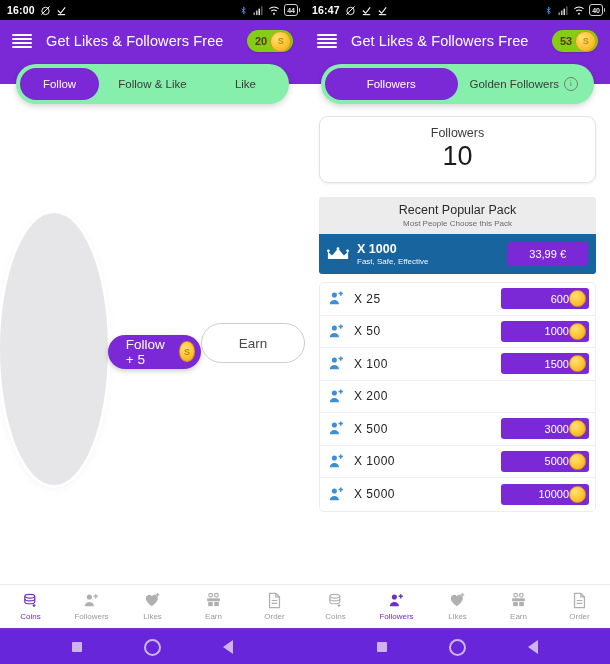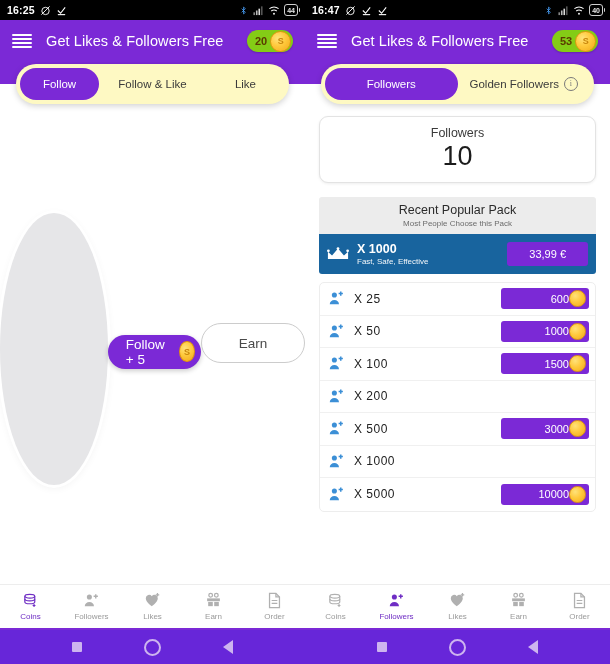--- a/index.html
+++ b/index.html
@@ -57,21 +57,21 @@
     font-size:9px;color:#c8860c;font-weight:bold;
   }
 
   
   .purple-band{background:#7B29D6;height:22px;flex:0 0 22px;}
 
   
   .tabs-wrap{position:relative;height:0;}
   .tabs{
     position:absolute;left:16px;right:16px;top:-20px;
-    height:40px;background:#fef9c3;border-radius:22px;
+    height:40px;background:#86efac;border-radius:22px;
     display:flex;align-items:center;padding:4px;box-sizing:border-box;
     box-shadow:0 2px 6px rgba(0,0,0,.18);
   }
   .tab{
     flex:1;height:32px;border-radius:18px;
     display:flex;align-items:center;justify-content:center;gap:5px;
     font-size:11.5px;color:#3b3b3b;cursor:pointer;white-space:nowrap;
   }
   .tab.active{background:#7B29D6;color:#ffffff;}
   .tab.flex2{flex:1.35;}
@@ -169,21 +169,21 @@
 </style>
 </head>
 <body>
 
 <div class="screens">
 
   <div class="phone left">
 
     <div class="statusbar">
       <div class="sb-left">
-        <span class="sb-time">16:25</span>
+        <span class="sb-time">16:00</span>
         <svg class="sb-ico" width="11" height="11" viewBox="0 0 24 24">
             <circle cx="12" cy="13" r="8" fill="none" stroke="#fff" stroke-width="2"></circle>
             <line x1="3" y1="21" x2="21" y2="3" stroke="#fff" stroke-width="2"></line>
           </svg>
         <svg class="sb-ico" width="11" height="11" viewBox="0 0 24 24">
             <polyline points="4,12 10,18 20,5" fill="none" stroke="#fff" stroke-width="2.4"></polyline>
             <line x1="4" y1="21" x2="20" y2="21" stroke="#fff" stroke-width="2.4"></line>
           </svg>
       </div>
       <div class="sb-right">
@@ -449,20 +449,24 @@
 
         <div class="pkg-row">
           <span class="pkg-ico">
               <svg width="17" height="17" viewBox="0 0 24 24">
                 <circle cx="9" cy="7" r="3.6" fill="#3C8FD6"></circle>
                 <path d="M2.5 20c0-3.6 2.9-6 6.5-6s6.5 2.4 6.5 6z" fill="#3C8FD6"></path>
                 <path d="M18 2v6M15 5h6" stroke="#3C8FD6" stroke-width="2.2"></path>
               </svg>
             </span>
           <span class="pkg-qty">X  1000</span>
+          <span class="pkg-btn">
+            <span class="pkg-cost">5000</span>
+            <span class="coin-sm"></span>
+          </span>
         </div>
 
         <div class="pkg-row">
           <span class="pkg-ico">
               <svg width="17" height="17" viewBox="0 0 24 24">
                 <circle cx="9" cy="7" r="3.6" fill="#3C8FD6"></circle>
                 <path d="M2.5 20c0-3.6 2.9-6 6.5-6s6.5 2.4 6.5 6z" fill="#3C8FD6"></path>
                 <path d="M18 2v6M15 5h6" stroke="#3C8FD6" stroke-width="2.2"></path>
               </svg>
             </span>

